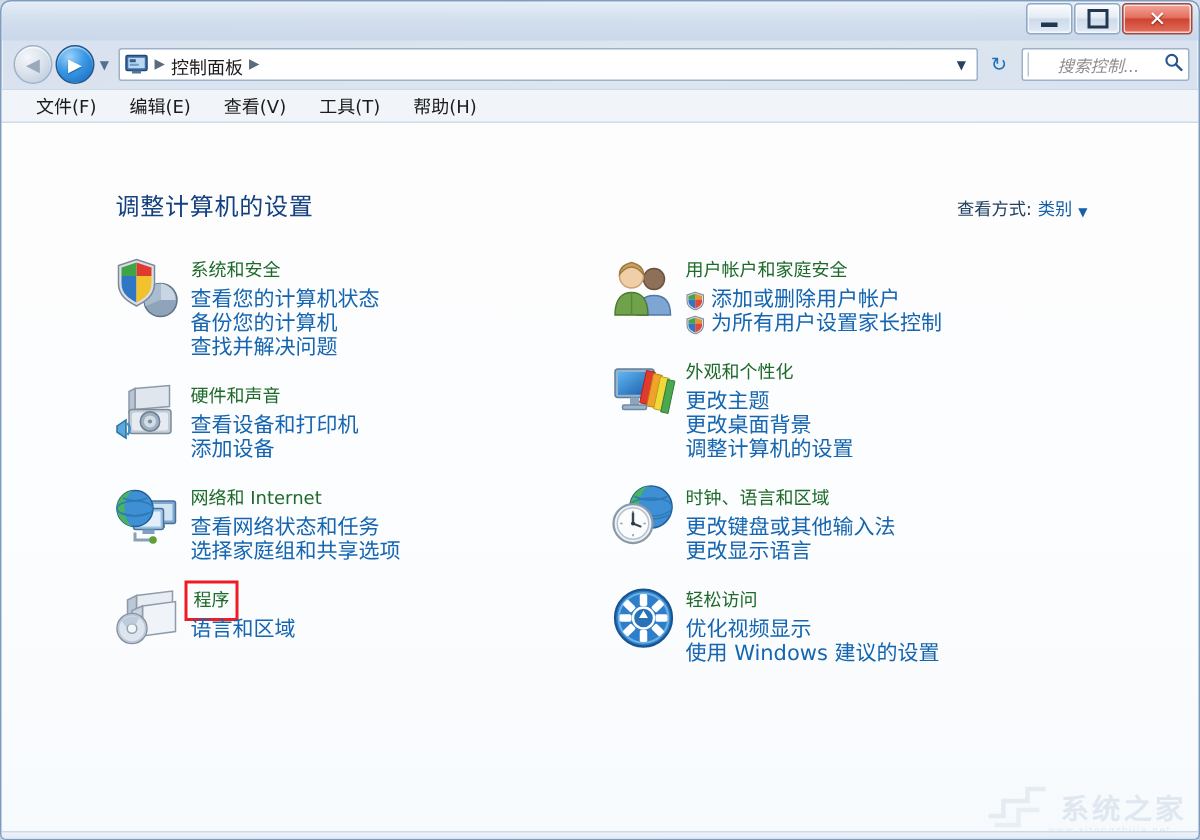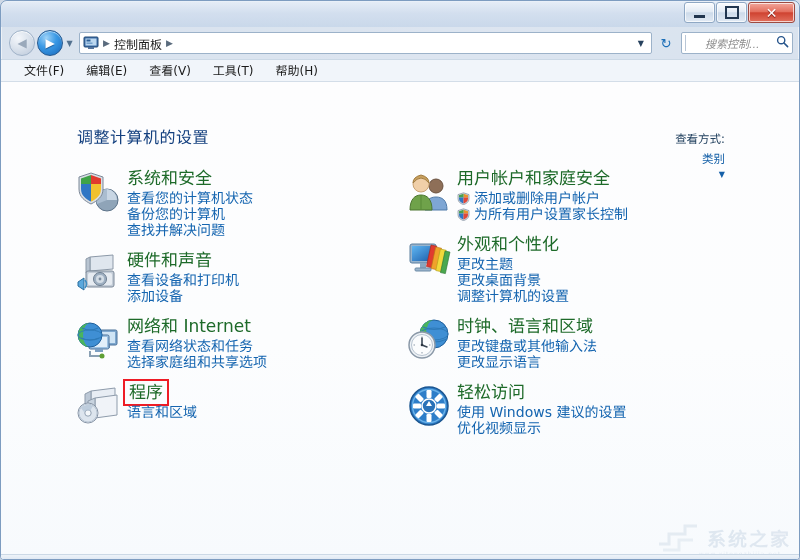--- a/index.html
+++ b/index.html
@@ -234,21 +234,20 @@
     font-size: 16px;
     color: #14407f;
     letter-spacing: 0.5px;
   }
   .viewby {
     font-size: 11.5px;
     color: #1f4d8f;
     display: flex;
     align-items: flex-end;
     gap: 4px;
-    flex-direction: column;
   }
   .viewby-label { color: #22415f; }
   .viewby-value { color: #1560a8; }
   .viewby-caret { font-size: 8px; color: #1560a8; }
 
   
   .grid {
     position: absolute;
     left: 76px;
     top: 86px;
@@ -265,21 +264,21 @@
   .cat-icon {
     width: 44px;
     height: 44px;
     flex: none;
     position: relative;
     margin-right: 6px;
     margin-top: 2px;
   }
   .cat-body { padding-top: 1px; min-width: 0; }
   .cat-title {
-    font-size: 17px;
+    font-size: 12px;
     color: #1d6a29;
     line-height: 19px;
     margin-bottom: 2px;
     display: inline-block;
   }
   .cat-title.highlight {
     outline: 2px solid #ee1c25;
     outline-offset: 2px;
     padding: 0 2px;
   }
@@ -583,23 +582,23 @@
           <rect x="30" y="19.5" width="8" height="5" rx="1.2"></rect>
           <rect x="10" y="10" width="5" height="8" rx="1.2" transform="rotate(-45 12.5 14)"></rect>
           <rect x="29" y="10" width="5" height="8" rx="1.2" transform="rotate(45 31.5 14)"></rect>
           <rect x="10" y="26" width="5" height="8" rx="1.2" transform="rotate(45 12.5 30)"></rect>
           <rect x="29" y="26" width="5" height="8" rx="1.2" transform="rotate(-45 31.5 30)"></rect>
         </g>
         <circle cx="22" cy="22" r="7" fill="#2a72b8" stroke="#ffffff" stroke-width="1.6"></circle>
         <path d="M22 17 L25 22 L19 22 Z" fill="#ffffff"></path>
       </svg></div>
             <div class="cat-body"><div class="cat-title">轻松访问</div><div class="cat-link">
+                <span>优化视频显示</span>
+              </div><div class="cat-link">
                 <span>使用 Windows 建议的设置</span>
-              </div><div class="cat-link">
-                <span>优化视频显示</span>
               </div></div>
           </div>
         </div>
     </div>
 
     <div class="watermark">
       <svg width="46" height="32" viewBox="0 0 46 32">
         <path d="M4 22 L14 22 L14 12 L30 12 L30 4 L42 4" fill="none" stroke="#b9cada" stroke-width="3"></path>
         <path d="M8 28 L24 28 L24 18 L38 18" fill="none" stroke="#c4d3e2" stroke-width="3"></path>
       </svg>

